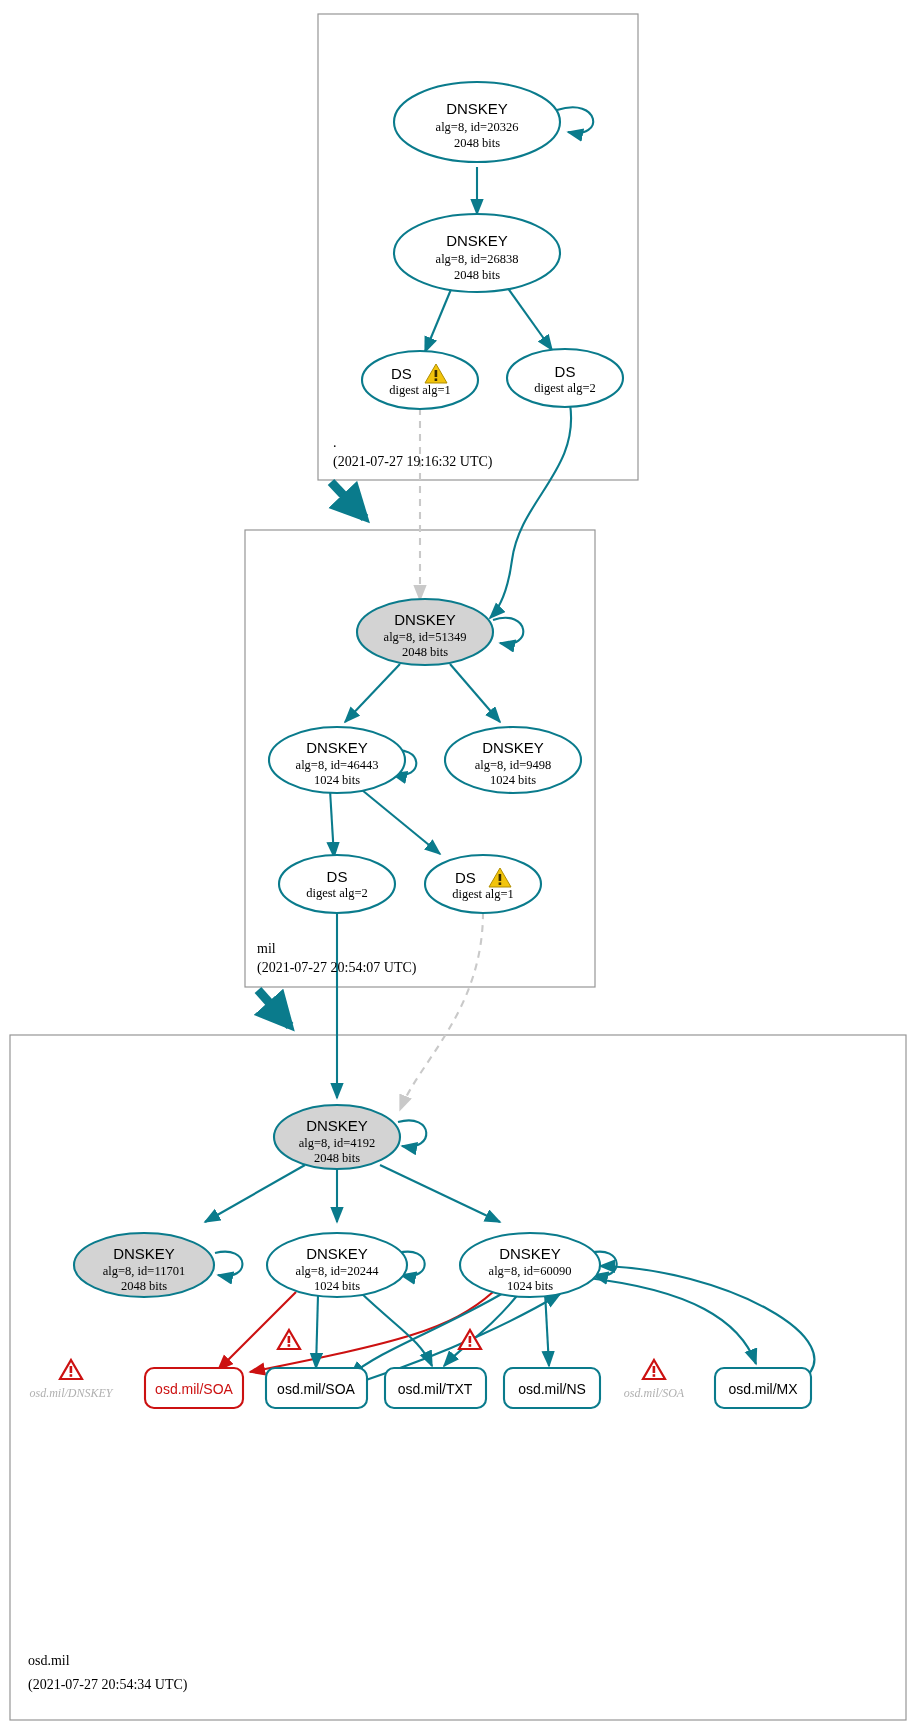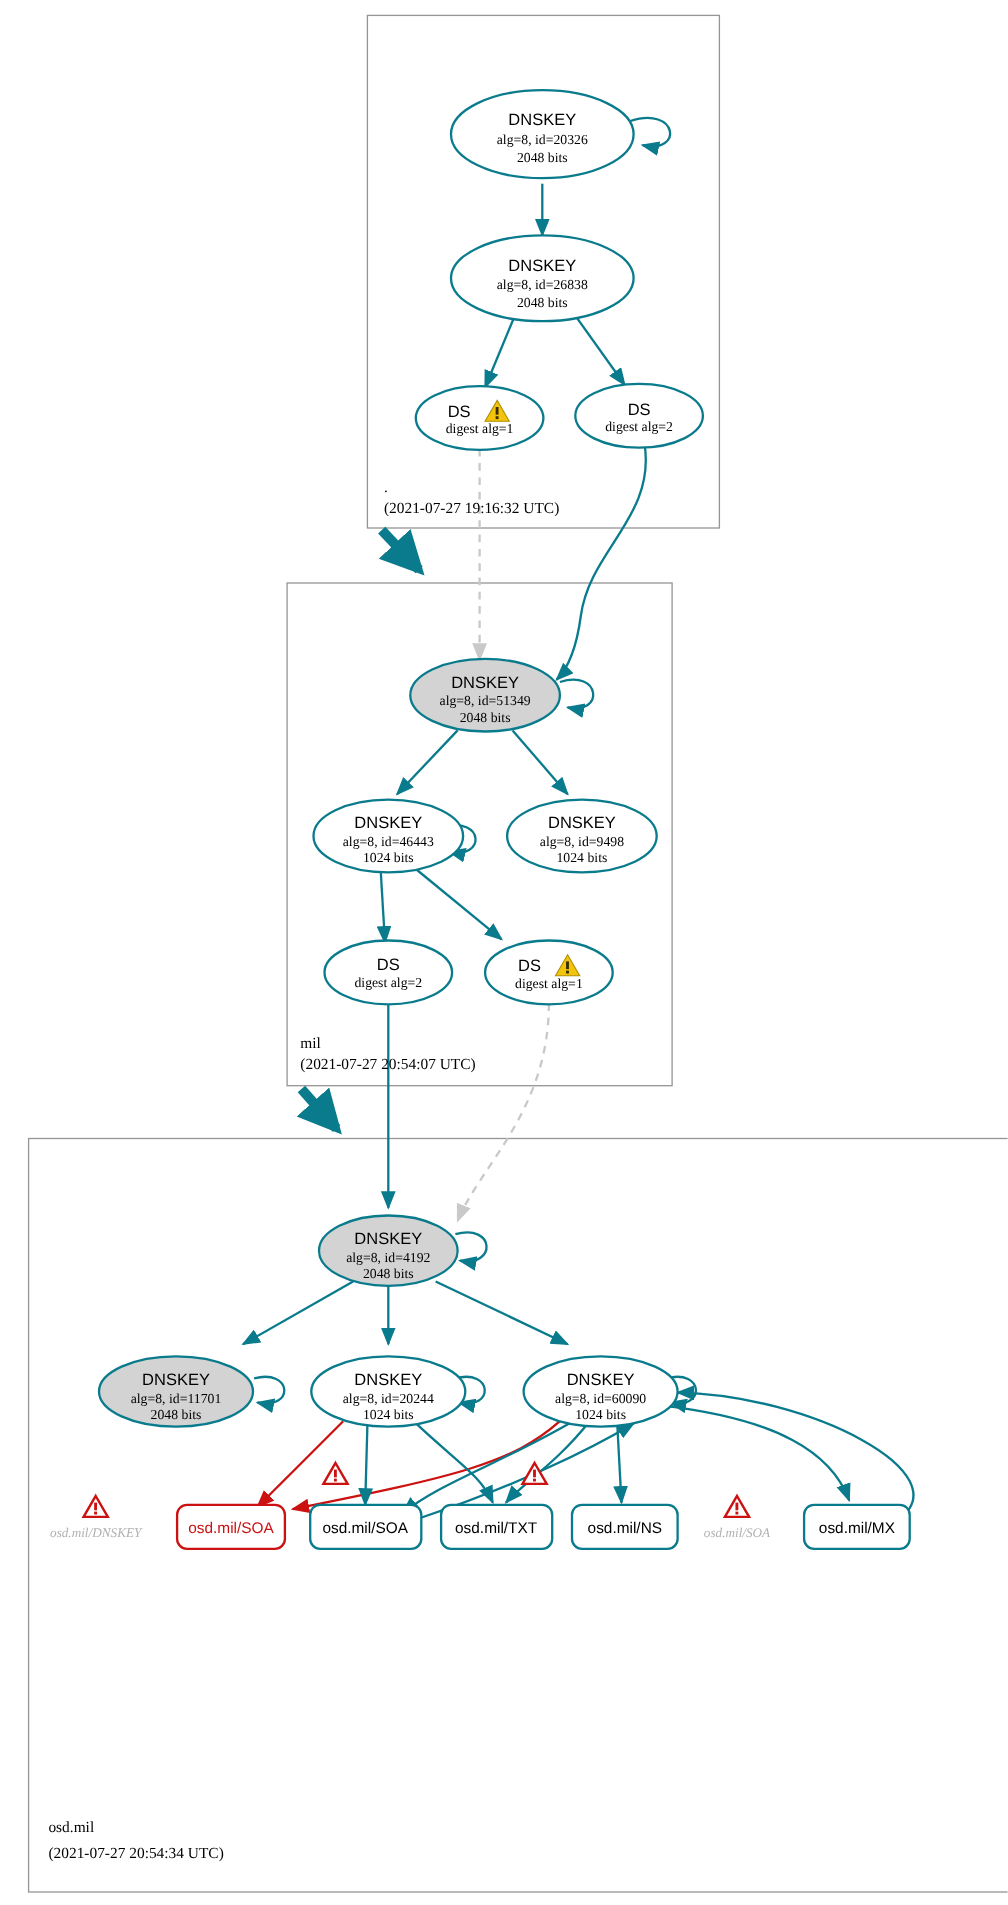--- a/index.html
+++ b/index.html
@@ -1,18 +1,18 @@
 <!DOCTYPE html>
 <html><head>
 <meta charset="utf-8">
 <style>
   html,body{margin:0;padding:0;background:#fff;}
   body{width:916px;height:1732px;position:relative;
        font-family:"Liberation Serif",serif;overflow:hidden;}
-  #stage{position:absolute;left:16px;top:0;width:808px;height:1732px;}
+  #stage{position:absolute;left:0;top:0;width:808px;height:1732px;}
   svg{position:absolute;left:0;top:0;width:916px;height:1732px;}
   .zone-box{fill:none;stroke:#969696;stroke-width:1.2;}
   .edge{fill:none;stroke:#0a7b8c;stroke-width:2.1;}
   .edge-thick{fill:none;stroke:#0a7b8c;stroke-width:9;}
   .edge-dash{fill:none;stroke:#c9c9c9;stroke-width:2.1;stroke-dasharray:7,6;}
   .edge-red{fill:none;stroke:#cc1111;stroke-width:2.1;}
   .node-ell{fill:#fff;stroke:#0a7b8c;stroke-width:2.1;}
   .node-ell.shaded{fill:#d3d3d3;}
   .node-rect{fill:#fff;stroke:#0a7b8c;stroke-width:2.1;rx:9;ry:9;}
   .node-rect.err{stroke:#cc1111;}

